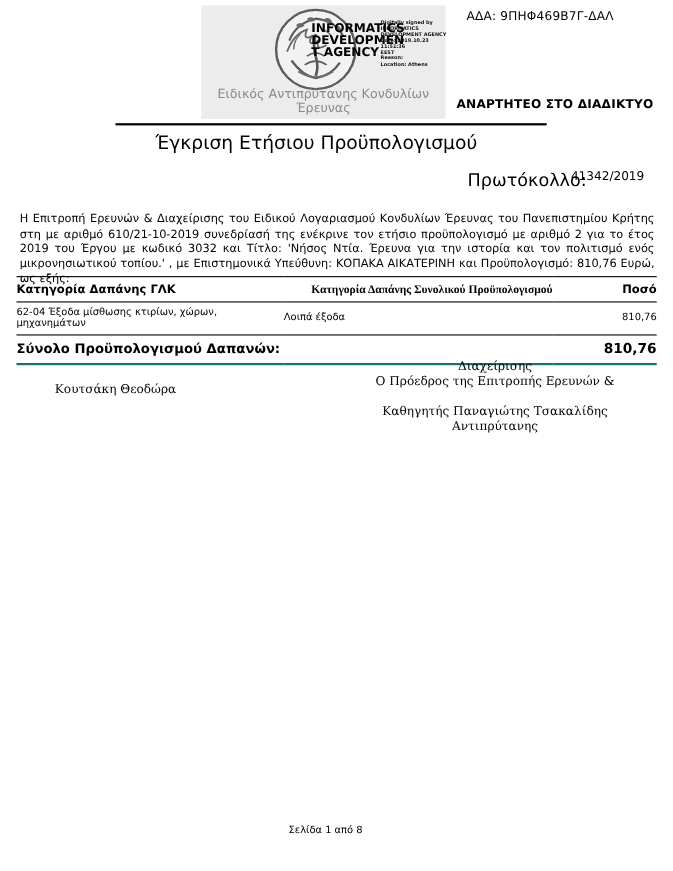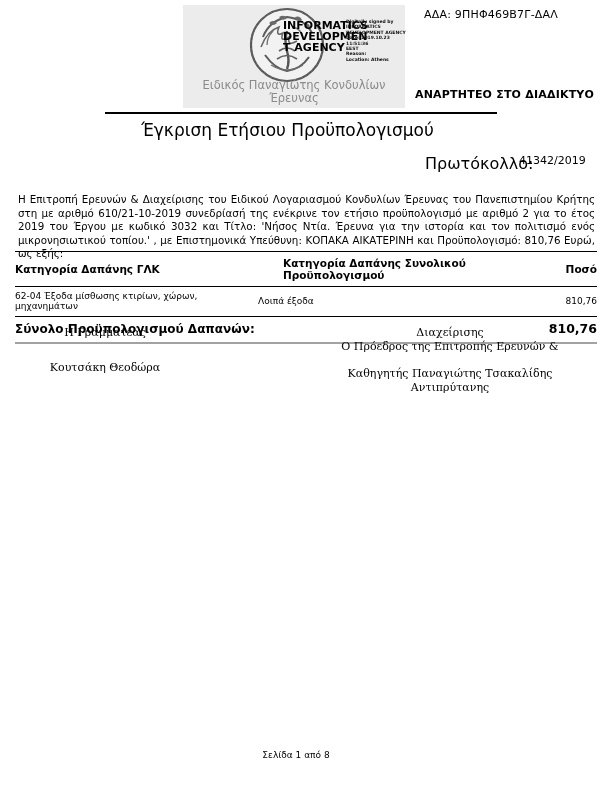--- a/index.html
+++ b/index.html
@@ -40,25 +40,25 @@
   }
   
   .budget-table{position:absolute;left:15px;top:251px;width:582px;border-collapse:collapse;}
   .budget-table th,.budget-table td{padding:0;vertical-align:middle;}
   .budget-table thead th{
     font-size:10.5px;font-weight:bold;text-align:left;
     border-top:1.6px solid #000;border-bottom:1.6px solid #000;
     padding:5px 0 5px 0;
   }
   .budget-table thead th.col-amount{text-align:right;}
-  .budget-table thead th.col-cat2{padding-left:25px;}
+  .budget-table thead th.col-cat2{padding-left:25px;font-family:Liberation Serif, serif;}
   .budget-table tbody td{font-size:9px;padding:4px 0 5px 0;border-bottom:1px solid #000;margin-top:44px;}
   .budget-table tbody td.cell-amount{text-align:right;}
   .budget-table tfoot td{
-    font-size:12px;font-weight:bold;padding:4px 0 6px 0;border-bottom:2px solid #a3a3a3;
+    font-size:12px;font-weight:bold;padding:4px 0 6px 0;border-bottom:2px solid #0f766e;
   }
   .budget-table tfoot td.cell-amount{text-align:right;font-size:12.5px;}
   
   .sig{font-family:"DejaVu Serif","Liberation Serif",serif;font-size:11px;line-height:14px;text-align:center;}
   .sig-left{position:absolute;left:30px;top:326px;width:150px;}
   .sig-left .sig-name{margin-top:21px;}
   .sig-right{position:absolute;left:330px;top:326px;width:240px;}
   .sig-right .sig-name{margin-top:13px;}
   
   .footer{position:absolute;left:0;top:750px;width:592px;text-align:center;font-size:9px;}
@@ -87,21 +87,21 @@
 DEVELOPMEN
 T AGENCY</div>
     <div class="stamp-details">Digitally signed by
 INFORMATICS
 DEVELOPMENT AGENCY
 Date: 2019.10.23 11:51:36
 EEST
 Reason:
 Location: Athens</div>
     <div class="org-caption">
-      <div>Ειδικός Παναγιώτης Κονδυλίων Έρευνας</div>
+      <div>Ειδικός Αντιπρύτανης Κονδυλίων Έρευνας</div>
     </div>
   </div>
 
   <div class="anart">ΑΝΑΡΤΗΤΕΟ ΣΤΟ ΔΙΑΔΙΚΤΥΟ</div>
 
   <div class="header-rule"></div>
 
   <div class="doc-title">Έγκριση Ετήσιου Προϋπολογισμού</div>
 
   <div class="protocol-label">Πρωτόκολλο:</div>
@@ -131,21 +131,20 @@
     </tbody>
     <tfoot>
       <tr>
         <td colspan="2">Σύνολο Προϋπολογισμού Δαπανών:</td>
         <td class="cell-amount">810,76</td>
       </tr>
     </tfoot>
   </table>
 
   <div class="sig sig-left">
-    <div>Η Γραμματέας</div>
     <div class="sig-name">Κουτσάκη Θεοδώρα</div>
   </div>
 
   <div class="sig sig-right">
     <div>Διαχείρισης</div>
     <div>Ο Πρόεδρος της Επιτροπής Ερευνών &amp;</div>
     <div class="sig-name">Καθηγητής Παναγιώτης Τσακαλίδης</div>
     <div>Αντιπρύτανης</div>
   </div>
 

